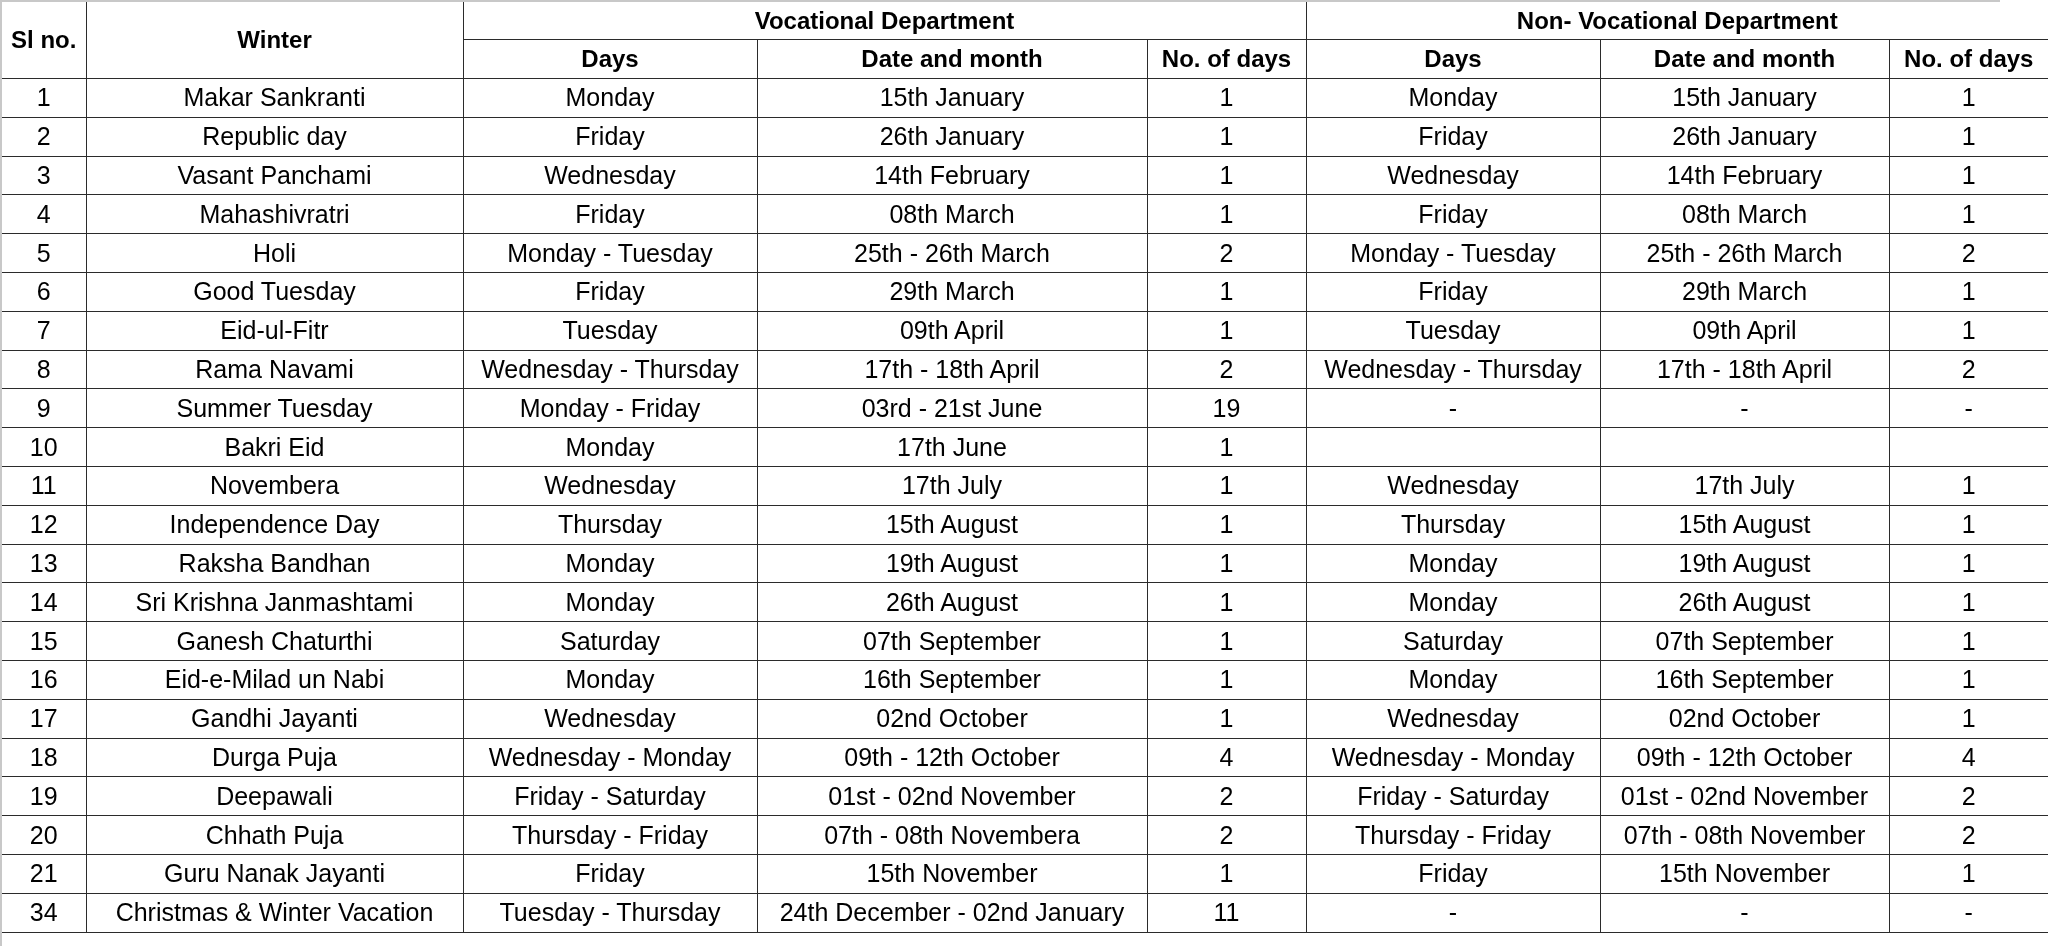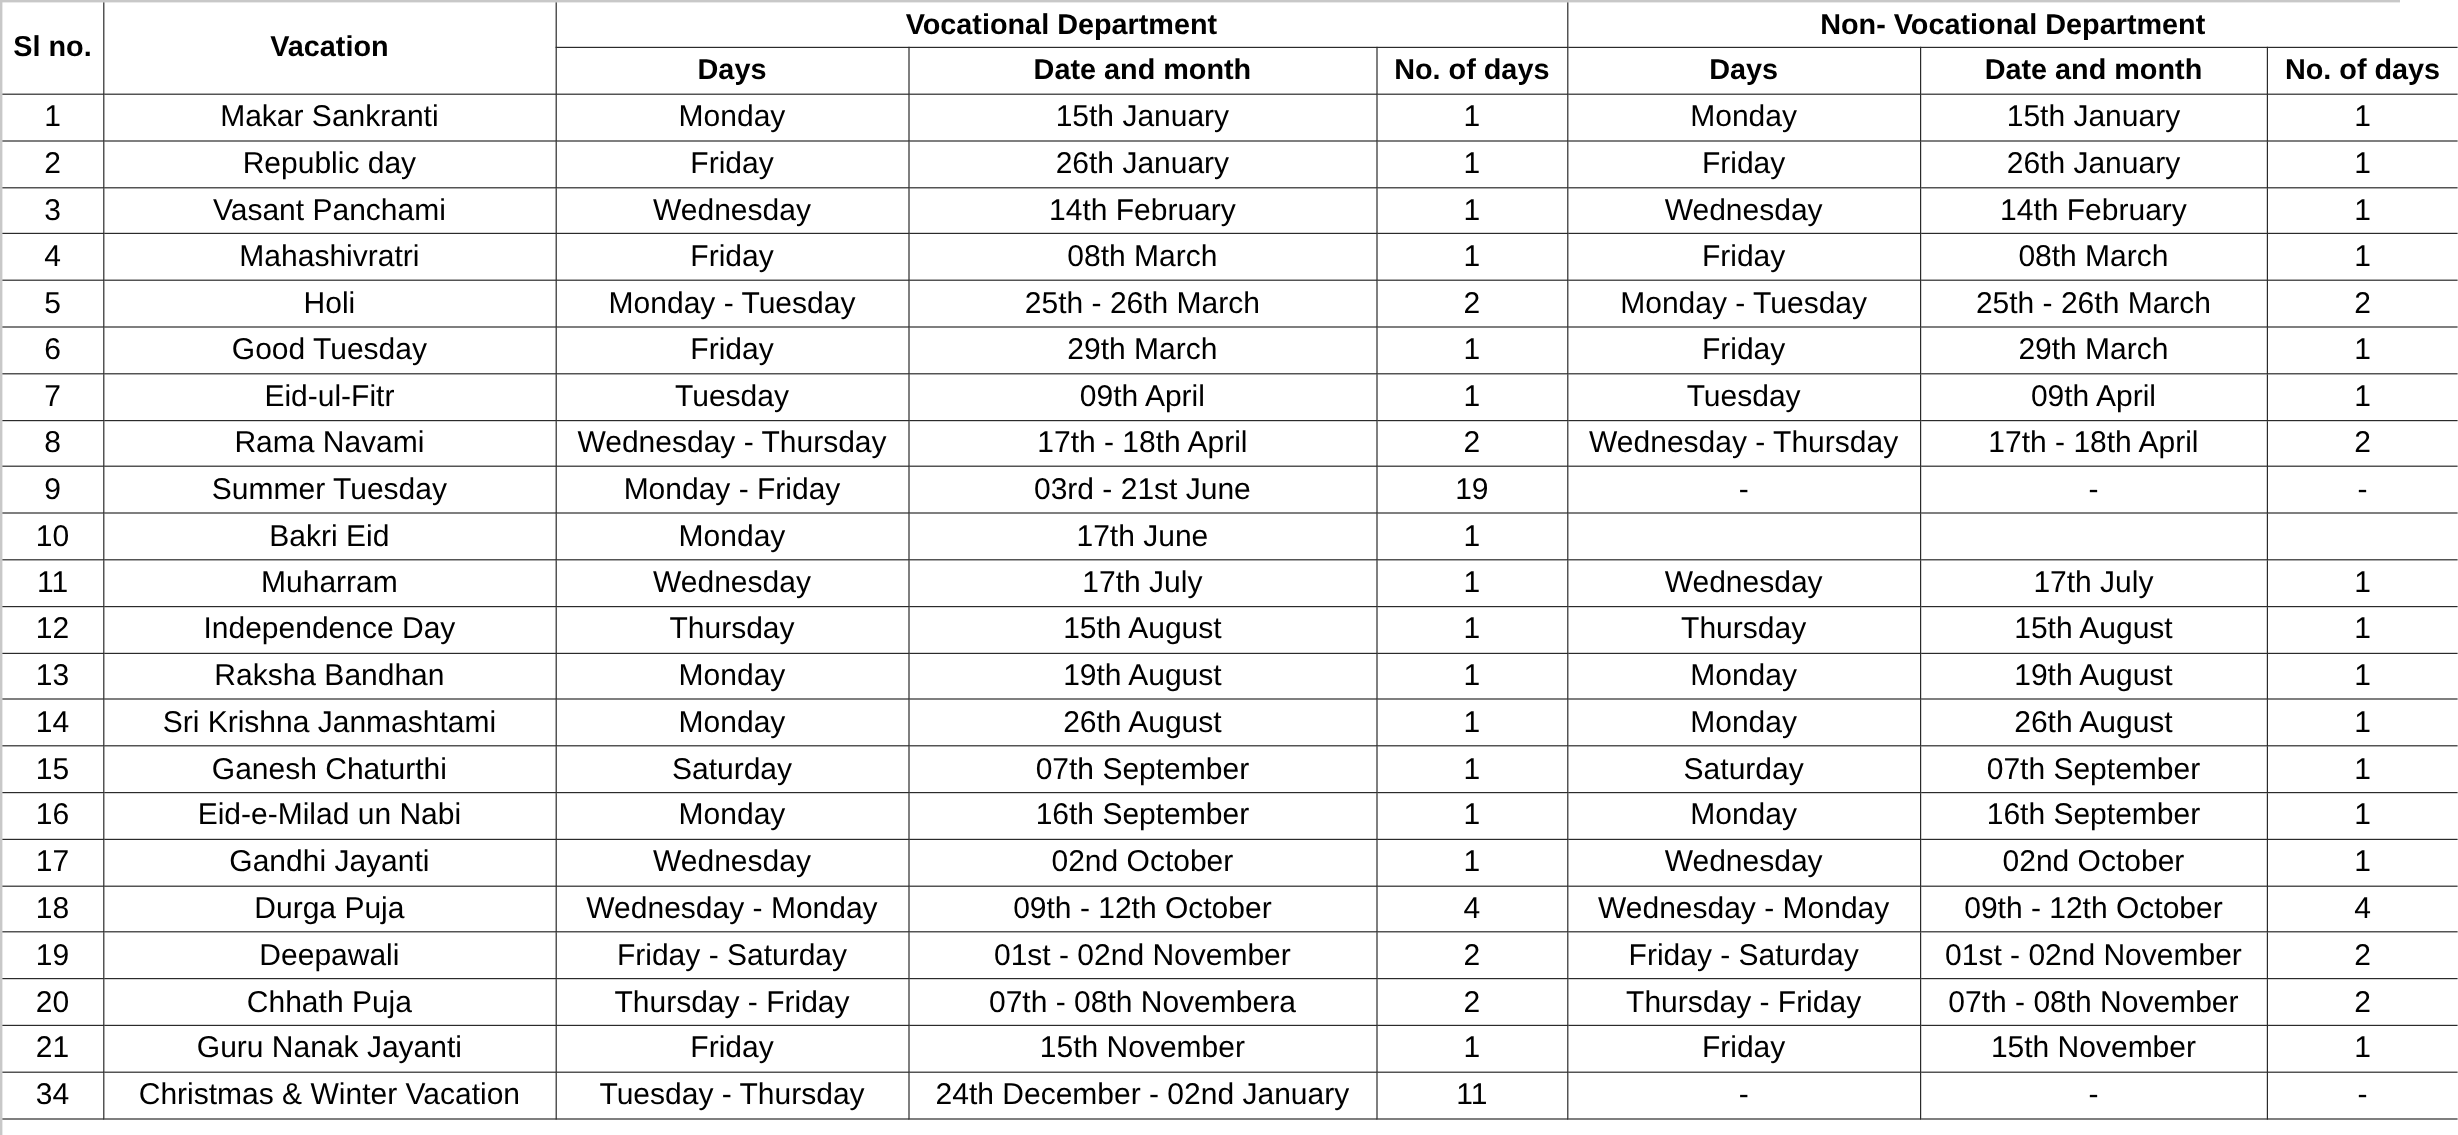--- a/index.html
+++ b/index.html
@@ -75,21 +75,21 @@
         <col class="c-vdays">
         <col class="c-vdate">
         <col class="c-vnum">
         <col class="c-ndays">
         <col class="c-ndate">
         <col class="c-nnum">
     </colgroup>
     <thead>
       <tr class="hdr1">
         <th rowspan="2">Sl no.</th>
-        <th rowspan="2">Vacation</th>
+        <th rowspan="2">Winter</th>
         <th colspan="3">Vocational Department</th>
         <th colspan="3">Non- Vocational Department</th>
       </tr>
       <tr class="hdr2 sep-bottom">
         <th>Days</th>
         <th>Date and month</th>
         <th>No. of days</th>
         <th>Days</th>
         <th>Date and month</th>
         <th>No. of days</th>
@@ -201,21 +201,21 @@
     <td>Monday</td>
     <td>17th June</td>
     <td>1</td>
     <td></td>
     <td></td>
     <td></td>
   </tr>
 
   <tr>
     <td>11</td>
-    <td>Muharram</td>
+    <td>Novembera</td>
     <td>Wednesday</td>
     <td>17th July</td>
     <td>1</td>
     <td>Wednesday</td>
     <td>17th July</td>
     <td>1</td>
   </tr>
 
   <tr>
     <td>12</td>

